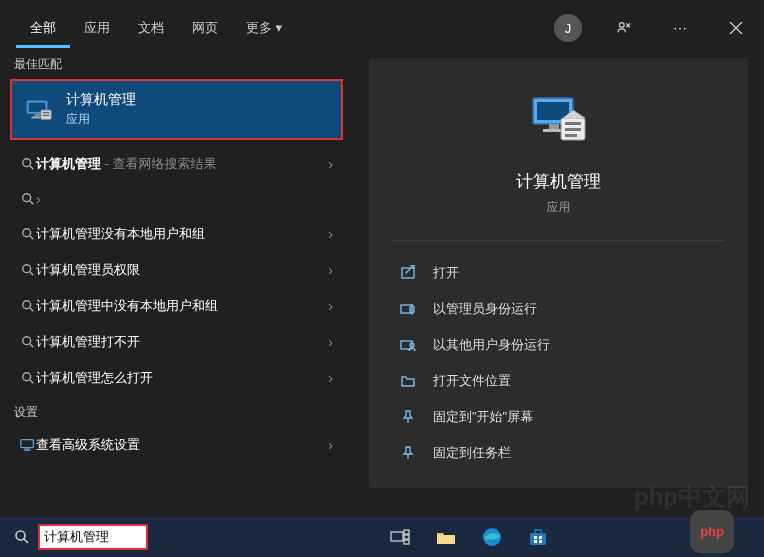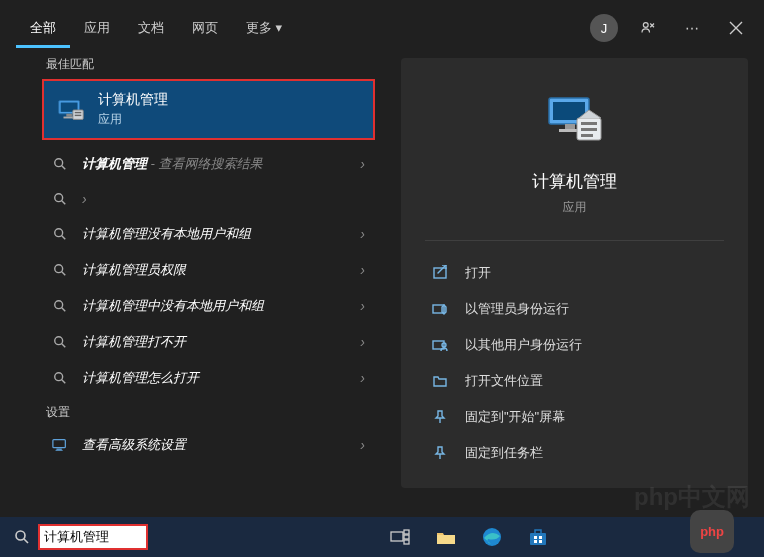--- a/index.html
+++ b/index.html
@@ -10,21 +10,21 @@
       font-family: "Microsoft YaHei", "Segoe UI", sans-serif;
       color: #fff;
       overflow: hidden;
       position: relative;
     }
     .header {
       display: flex;
       align-items: center;
       height: 40px;
       padding: 16px 8px 0 16px;
-      gap: 4px;
+      gap: 16px;
     }
     .tabs { display: flex; gap: 0; }
     .tab {
       padding: 10px 14px 8px;
       font-size: 13px;
       color: #ccc;
       cursor: pointer;
       border-bottom: 3px solid transparent;
     }
     .tab.active {
@@ -48,21 +48,21 @@
       border-radius: 50%;
       background: #555;
       display: flex;
       align-items: center;
       justify-content: center;
       font-size: 13px;
       color: #fff;
       margin: 0 6px;
     }
     .close-x { font-size: 18px; }
-    .body { display: flex; height: calc(100% - 40px - 40px); margin-left: 32px; }
+    .body { display: flex; height: calc(100% - 40px - 40px); }
     .left {
       width: 353px;
       padding: 8px 10px 0 10px;
       overflow-y: hidden;
     }
     .right {
       flex: 1;
       padding: 10px 0 0 0;
     }
     .section-label {
@@ -86,24 +86,22 @@
       display: flex;
       align-items: center;
       justify-content: center;
     }
     .bm-title { font-size: 14px; font-weight: 500; }
     .bm-sub { font-size: 12px; color: #b8d4e8; margin-top: 2px; }
     .list-item {
       display: flex;
       align-items: center;
       padding: 9px 10px;
-      gap: 14px;
       cursor: pointer;
       font-size: 13px;
-      font-style: italic;
     }
     .search-icon-sm {
       width: 16px;
       height: 16px;
       display: flex;
       align-items: center;
       justify-content: center;
       color: #aaa;
     }
     .li-text { flex: 1; }

